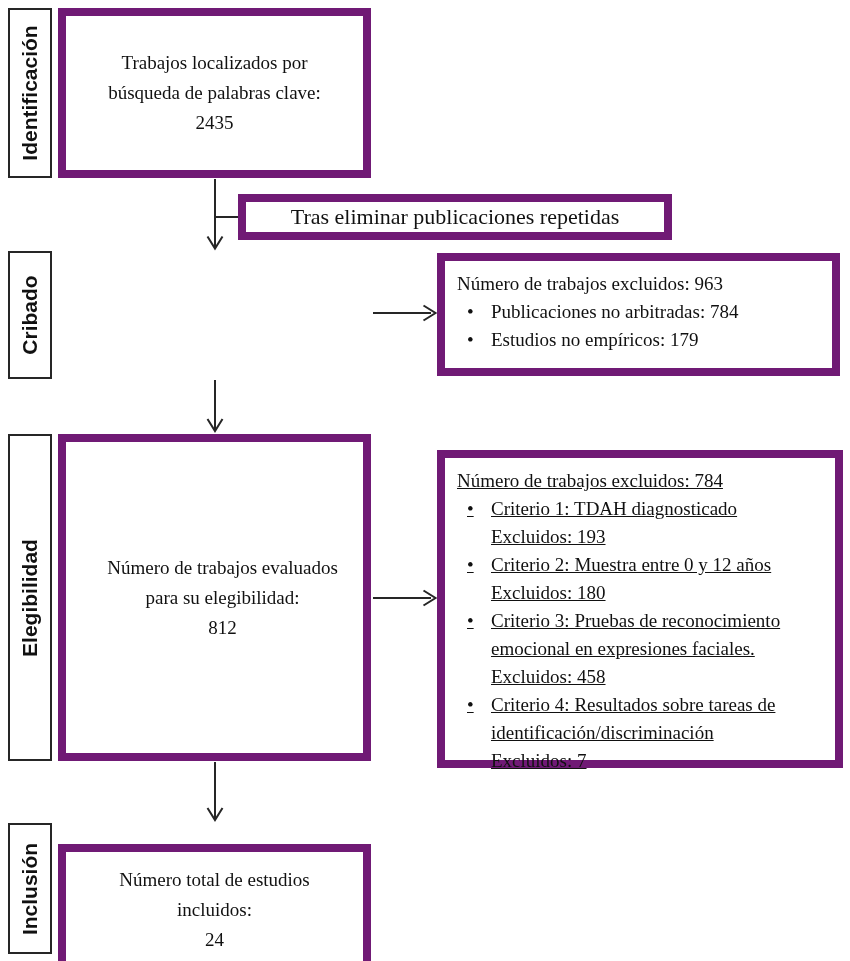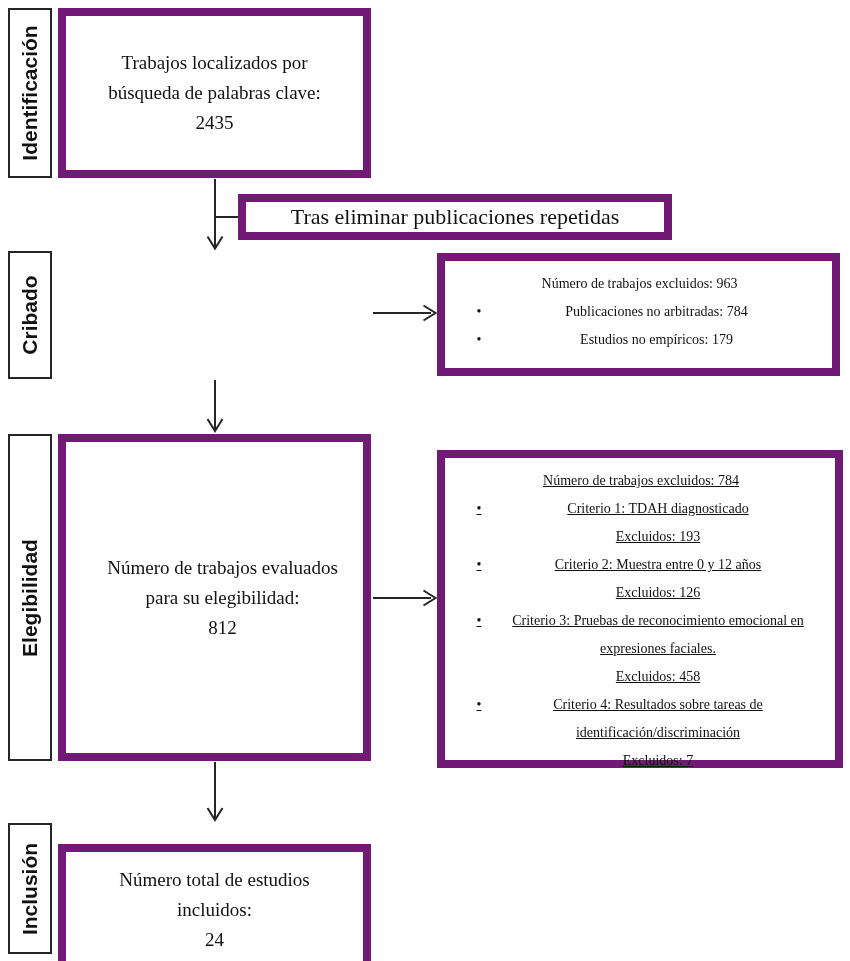--- a/index.html
+++ b/index.html
@@ -46,24 +46,24 @@
   }
   .stage .stage-text {
     transform: rotate(-90deg);
     white-space: nowrap;
     font-family: "Liberation Sans", sans-serif;
     font-weight: bold;
     font-size: 21px;
     color: #111111;
   }
   .right-box {
-    font-size: 14px;
+    font-size: 19px;
     line-height: 28px;
     padding: 9px 10px 0 12px;
-    text-align: center;
+    text-align: left;
   }
   .box-title { display: block; }
   .bullet { display: flex; align-items: flex-start; }
   .dot {
     flex: 0 0 34px;
     padding-left: 10px;
   }
   .bullet-body { flex: 1 1 auto; }
   .excl { display: block; }
   .dup-box {
@@ -151,21 +151,21 @@
       <span class="dot">•</span>
       <span class="bullet-body">
         <span>Criterio 1: TDAH diagnosticado</span>
         <span class="excl">Excluidos: 193</span>
       </span>
     </div>
     <div class="bullet">
       <span class="dot">•</span>
       <span class="bullet-body">
         <span>Criterio 2: Muestra entre 0 y 12 años</span>
-        <span class="excl">Excluidos: 126</span>
+        <span class="excl">Excluidos: 180</span>
       </span>
     </div>
     <div class="bullet">
       <span class="dot">•</span>
       <span class="bullet-body">
         <span>Criterio 3: Pruebas de reconocimiento emocional en expresiones faciales.</span>
         <span class="excl">Excluidos: 458</span>
       </span>
     </div>
     <div class="bullet">

